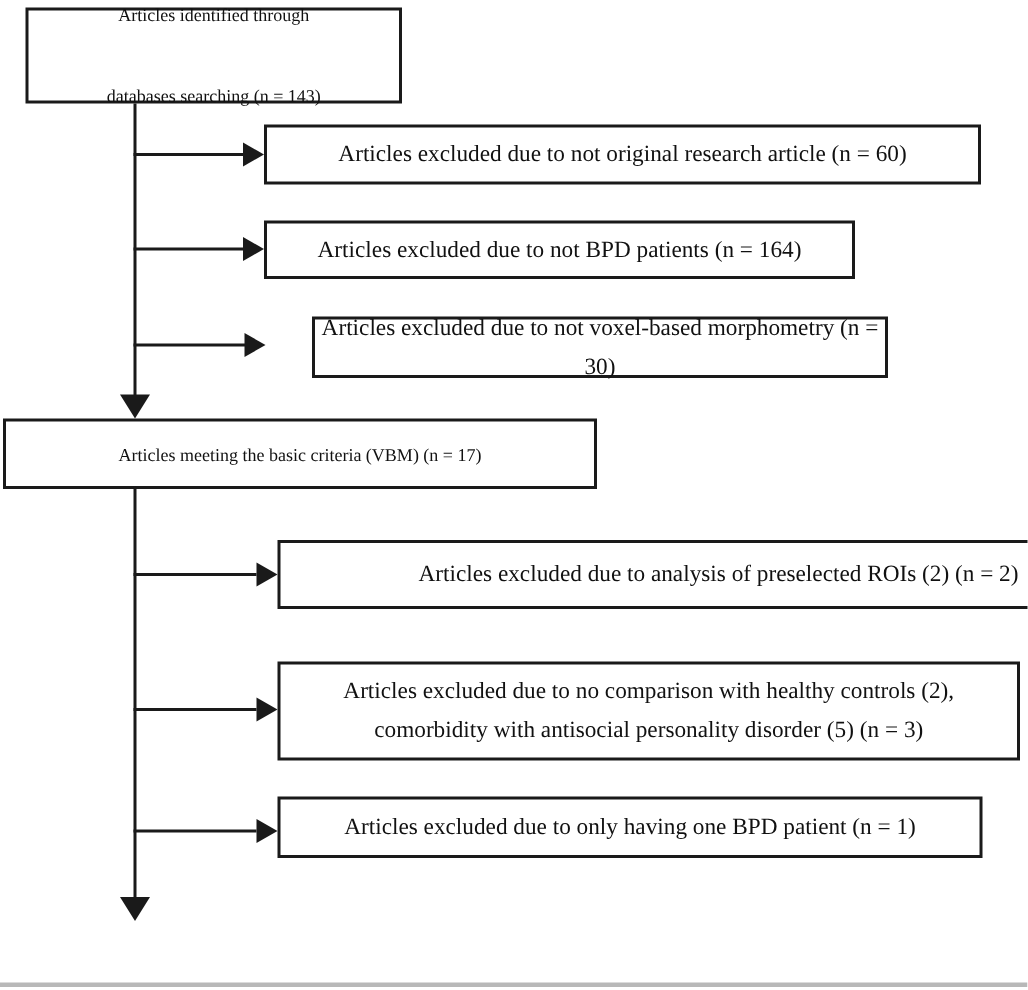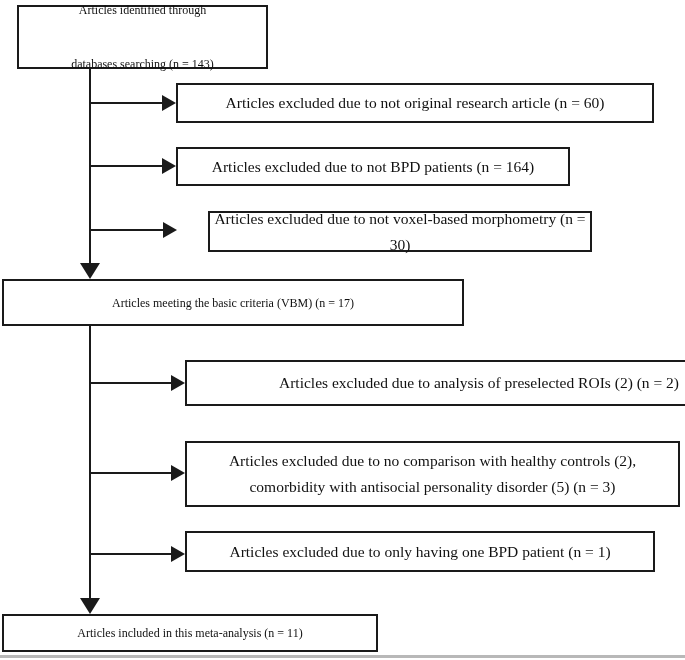--- a/index.html
+++ b/index.html
@@ -52,21 +52,21 @@
     width: 685px;
     height: 3px;
     background: #b8b8b8;
   }
 
   
   #box-identified        { left: 17px;  top: 5px;   width: 251px; height: 64px; }
   #box-excl-not-original { left: 176px; top: 83px;  width: 478px; height: 40px; }
   #box-excl-not-bpd      { left: 176px; top: 147px; width: 394px; height: 39px; }
   #box-excl-not-vbm      { left: 192px; top: 211px; width: 384px; height: 41px; margin-left: 16px; }
-  #box-meeting-criteria  { left: 2px;   top: 279px; width: 462px; height: 47px; }
+  #box-meeting-criteria  { left: 2px;   top: 279px; width: 396px; height: 47px; }
   #box-excl-rois         { left: 185px; top: 360px; width: 588px; height: 46px; }
   #box-excl-comparison   { left: 185px; top: 441px; width: 495px; height: 66px; }
   #box-excl-one-patient  { left: 185px; top: 531px; width: 470px; height: 41px; justify-content: center; }
   #box-included          { left: 2px;   top: 614px; width: 376px; height: 38px; }
 
   
   #vline-1   { left: 89px; top: 69px;  width: 2px;  height: 196px; }
   #ahd-1     { left: 80px; top: 263px; }
   #hline-1   { left: 89px; top: 102px; width: 75px; height: 2px; }
   #ahr-1     { left: 162px; top: 95px; }
@@ -90,23 +90,20 @@
 
   <div class="box box-main" id="box-identified">
     <span>Articles identified through</span>
     <span>databases searching (n = 143)</span>
   </div>
 
   <div class="box box-main" id="box-meeting-criteria">
     <span>Articles meeting the basic criteria (VBM) (n = 17)</span>
   </div>
 
-  <div class="box box-main" id="box-included">
-    <span>Articles included in this meta-analysis (n = 11)</span>
-  </div>
 
   <div class="box" id="box-excl-not-original">
     <span>Articles excluded due to not original research article (n = 60)</span>
   </div>
 
   <div class="box" id="box-excl-not-bpd">
     <span>Articles excluded due to not BPD patients (n = 164)</span>
   </div>
 
   <div class="box" id="box-excl-not-vbm">

